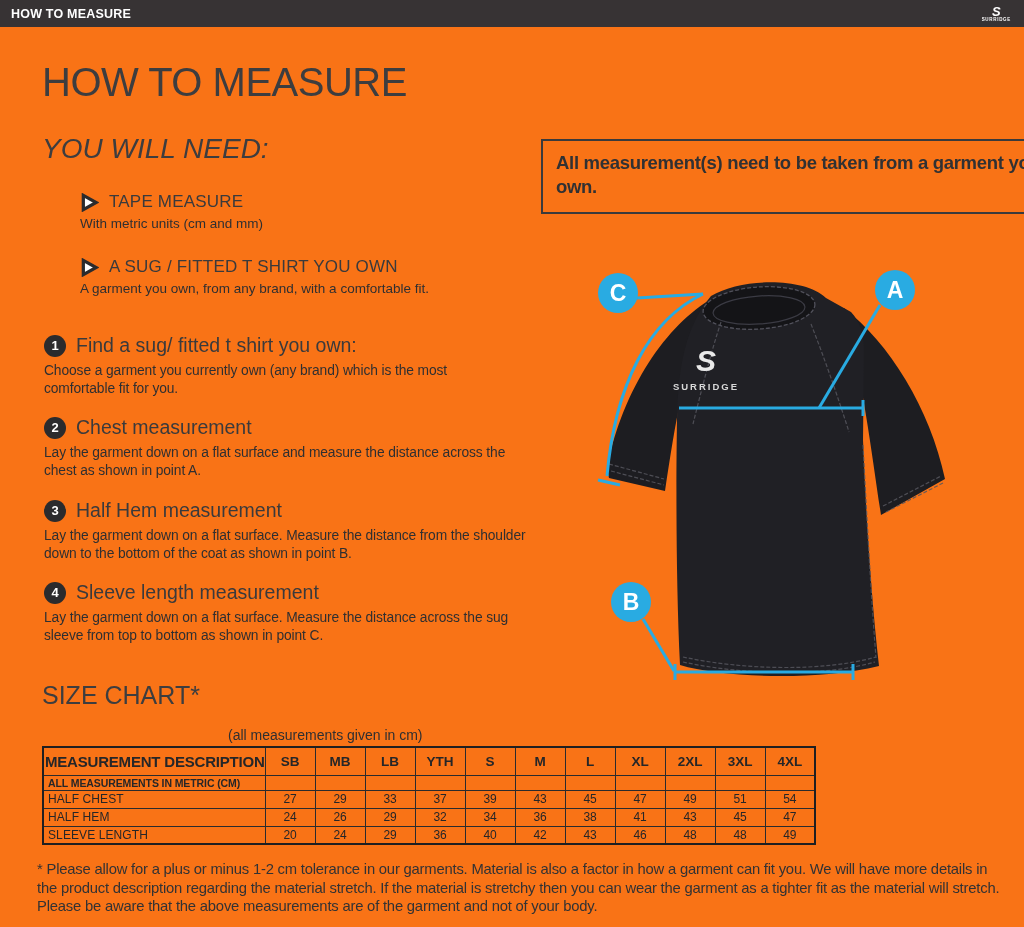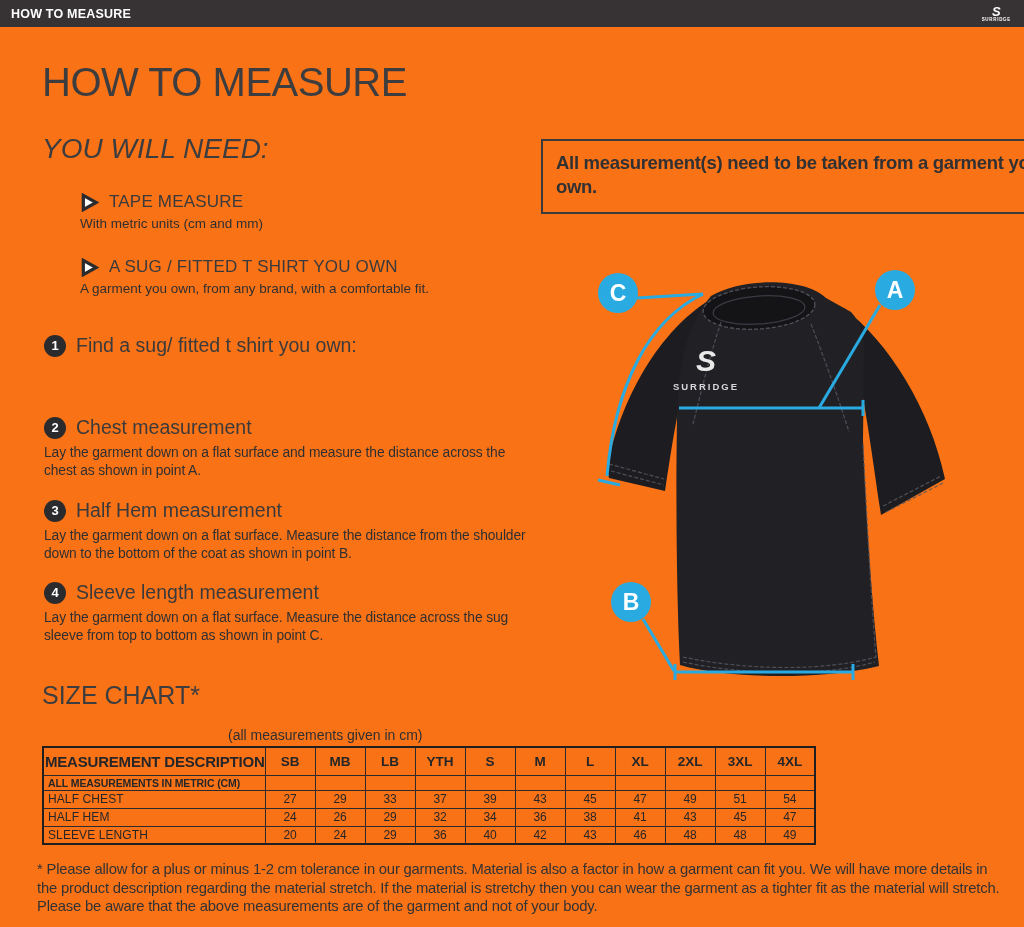--- a/index.html
+++ b/index.html
@@ -99,20 +99,21 @@
       <span class="ttl">A SUG / FITTED T SHIRT YOU OWN</span>
     </div>
     <div class="desc">A garment you own, from any brand, with a comfortable fit.</div>
   </div>
 
   <div class="step" id="step-0">
     <div class="head">
       <span class="step-num">1</span>
       <span class="step-title">Find a sug/ fitted t shirt you own:</span>
     </div>
+    <div class="step-desc">Choose a garment you currently own (any brand) which is the most comfortable fit for you.</div>
   </div>
 
   <div class="step" id="step-1">
     <div class="head">
       <span class="step-num">2</span>
       <span class="step-title">Chest measurement</span>
     </div>
     <div class="step-desc">Lay the garment down on a flat surface and measure the distance across the chest as shown in point A.</div>
   </div>
 

